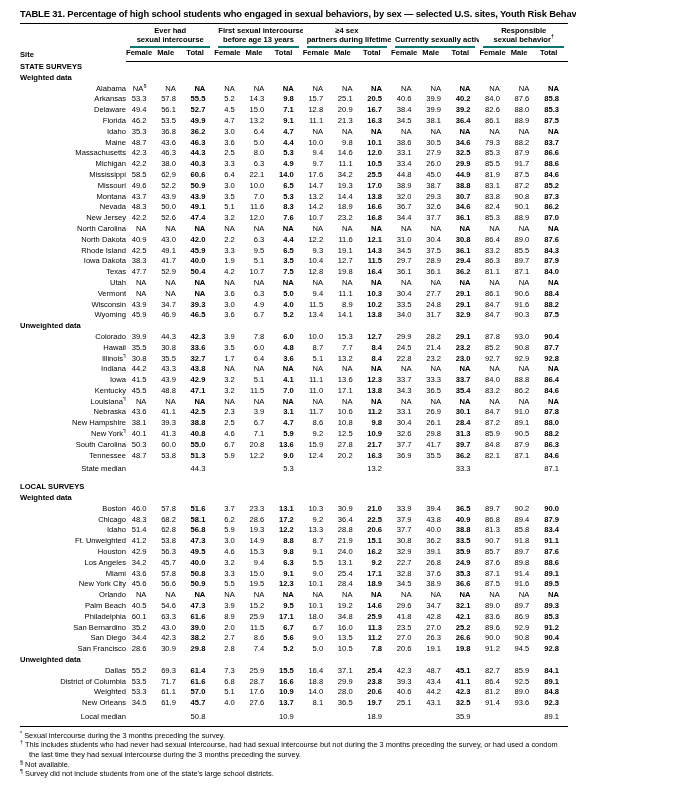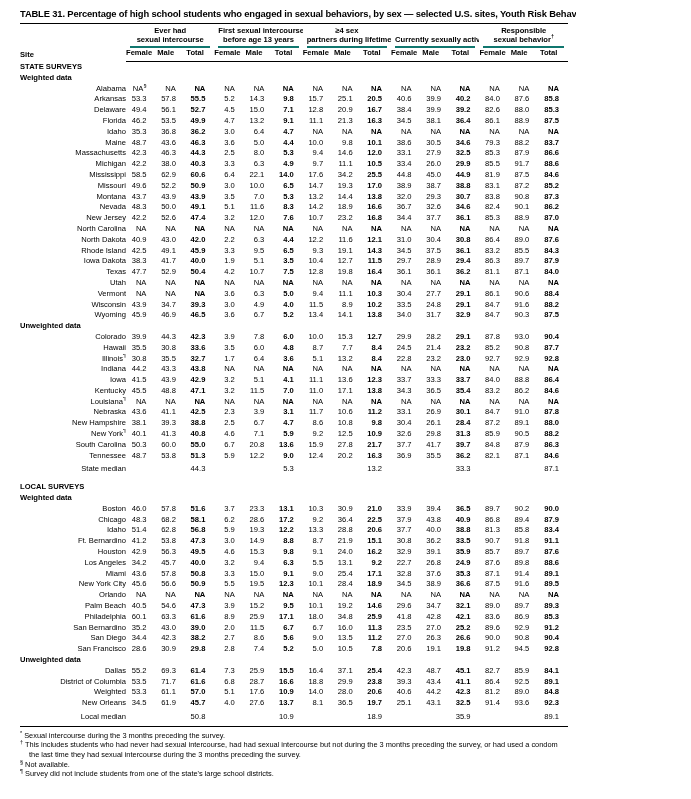--- a/index.html
+++ b/index.html
@@ -808,21 +808,21 @@
           <td class="num">28.8</td>
           <td class="num bold">20.6</td>
           <td class="num">37.7</td>
           <td class="num">40.0</td>
           <td class="num bold">38.8</td>
           <td class="num">81.3</td>
           <td class="num">85.8</td>
           <td class="num bold">83.4</td>
         </tr>
         <tr>
-          <td class="site">Ft. Bernardino</td>
+          <td class="site">Ft. Unweighted</td>
           <td class="num">41.2</td>
           <td class="num">53.8</td>
           <td class="num bold">47.3</td>
           <td class="num">3.0</td>
           <td class="num">14.9</td>
           <td class="num bold">8.8</td>
           <td class="num">8.7</td>
           <td class="num">21.9</td>
           <td class="num bold">15.1</td>
           <td class="num">30.8</td>

